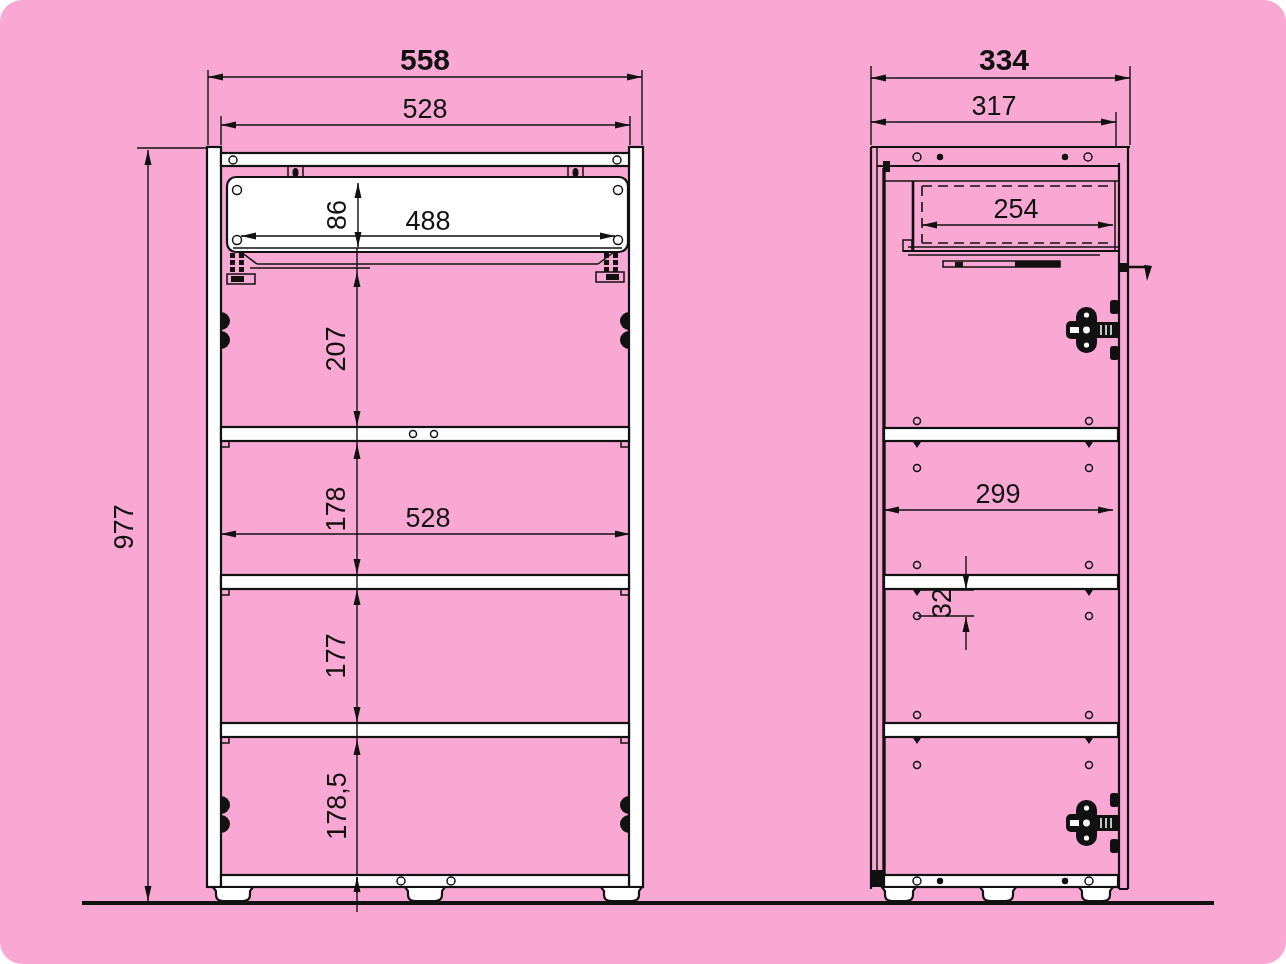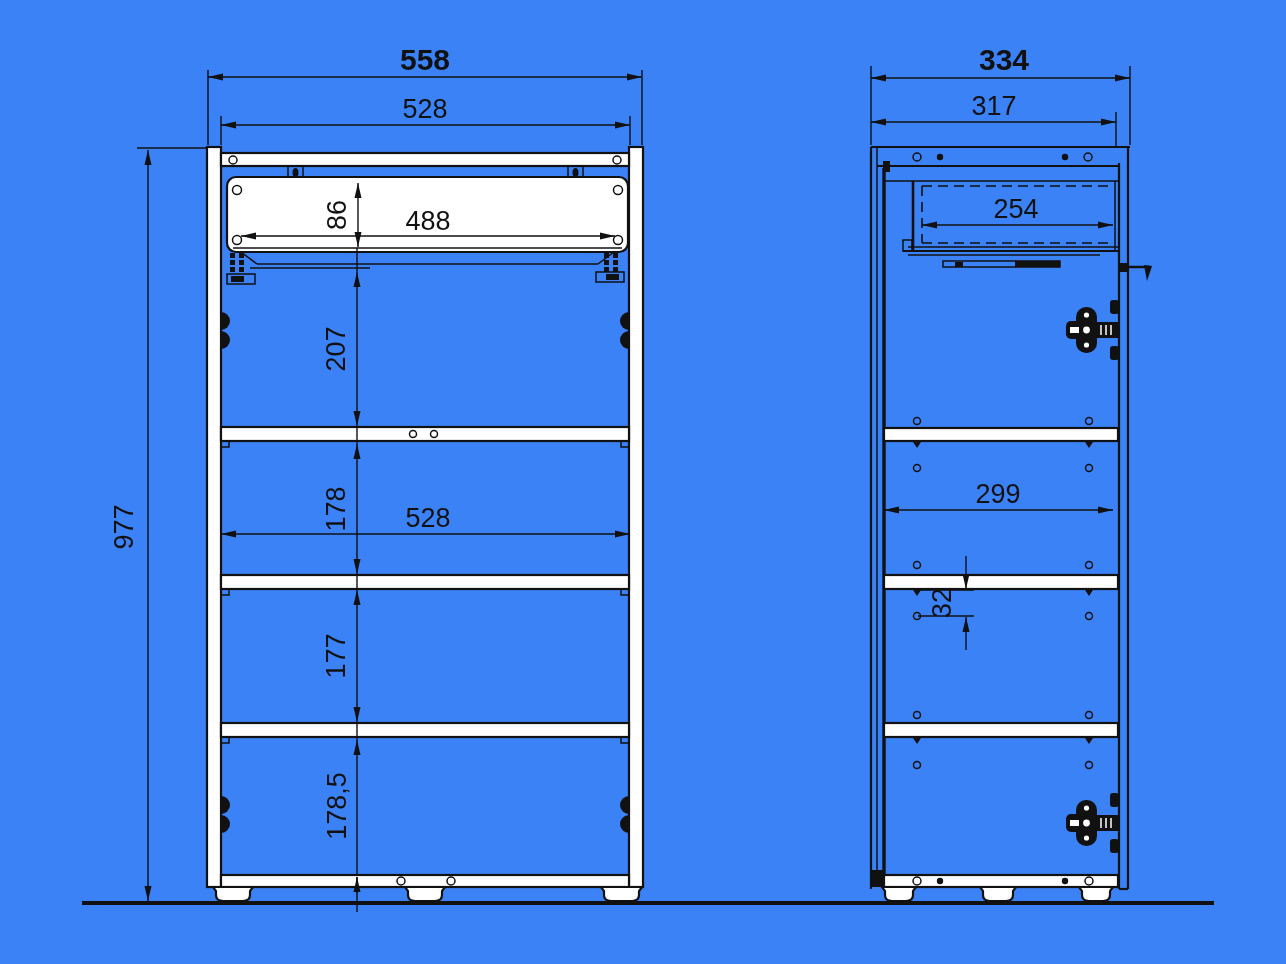--- a/index.html
+++ b/index.html
@@ -1,17 +1,17 @@
 <!DOCTYPE html>
 <html><head>
 <meta charset="utf-8">
 <style>
   html,body{margin:0;padding:0;background:#fff;}
-  .stage{position:relative;width:1286px;height:964px;background:#3b82f6;overflow:hidden;
-         font-family:"Liberation Sans", sans-serif;}
+  .stage{position:relative;width:1286px;height:964px;background:#f9a8d4;overflow:hidden;
+         font-family:"Liberation Sans", sans-serif;border-radius:22px;}
   svg{display:block;}
   .ln   {stroke:#111;stroke-width:2.2;fill:none;}
   .thin {stroke:#111;stroke-width:1.5;fill:none;}
   .thk  {stroke:#111;stroke-width:3.4;fill:none;}
   .dim  {stroke:#111;stroke-width:1.4;fill:none;}
   .dash {stroke:#111;stroke-width:1.6;fill:none;stroke-dasharray:10 6;}
   .wfill{fill:#fff;stroke:#111;stroke-width:2.2;}
   .bfill{fill:#111;stroke:none;}
   .dim-text{font-size:27px;fill:#111;text-anchor:middle;}
   .dim-text-bold{font-size:30px;font-weight:bold;fill:#111;text-anchor:middle;}

